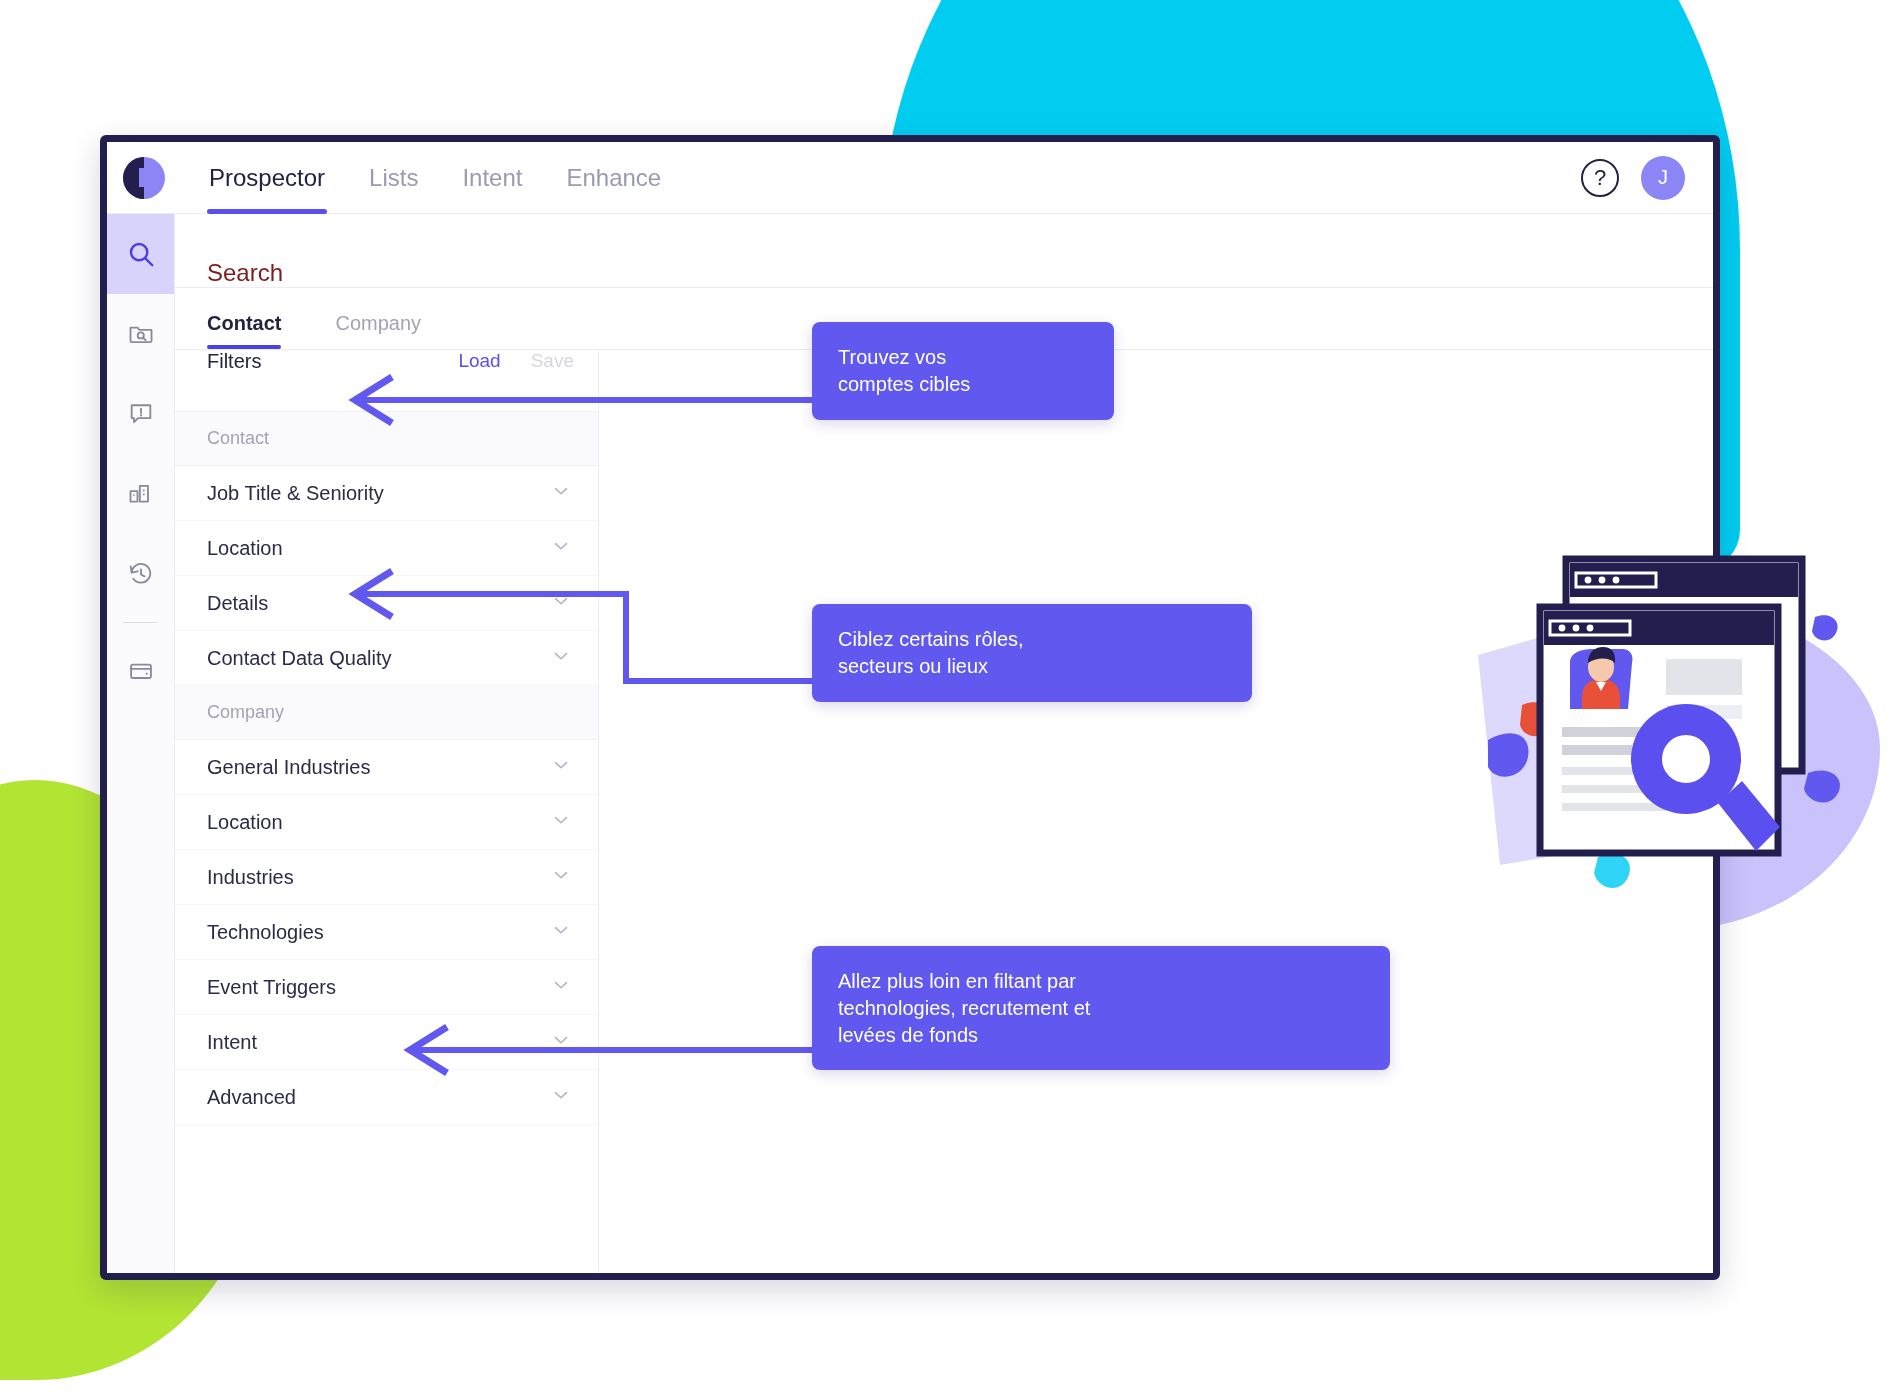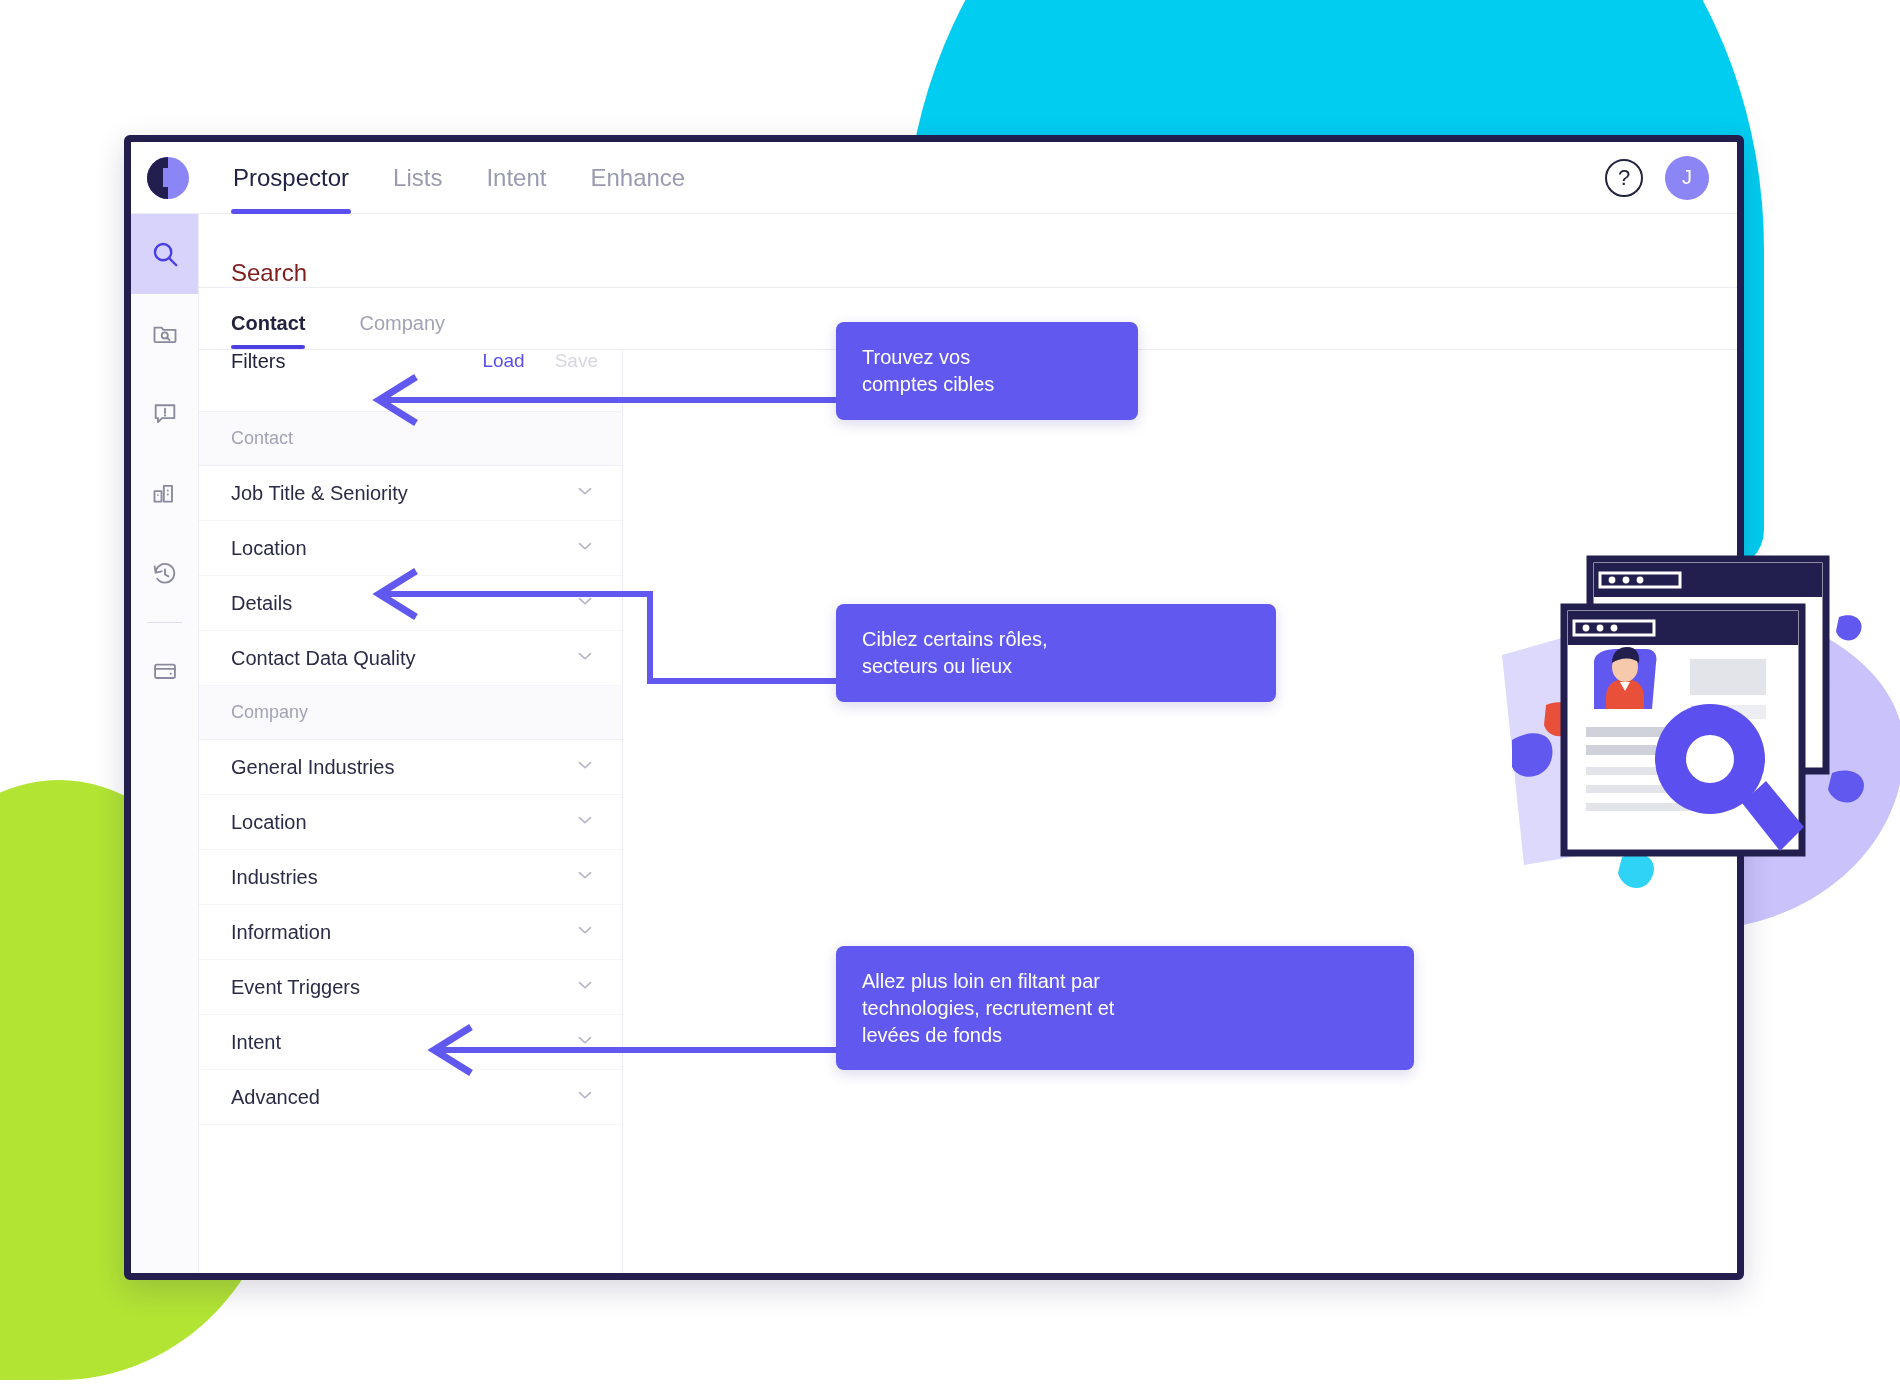--- a/index.html
+++ b/index.html
@@ -2,21 +2,21 @@
 <html><head>
 <meta charset="utf-8">
 <style>
   * { box-sizing: border-box; margin: 0; padding: 0; }
   html, body {
     width: 1900px; height: 1400px;
     overflow: hidden;
     background: #ffffff;
     font-family: "Liberation Sans", "DejaVu Sans", sans-serif;
   }
-  #stage { position: relative; width: 1872px; height: 1400px; margin-left: 24px; }
+  #stage { position: relative; width: 1872px; height: 1400px; }
 
   
   .blob-cyan {
     position: absolute;
     left: 880px; top: -230px;
     width: 860px; height: 800px;
     background: #00cdf0;
     border-radius: 420px 420px 40px 40px / 480px 480px 40px 40px;
     z-index: 1;
   }
@@ -368,21 +368,21 @@
                       <polyline points="6,9.5 12,15 18,9.5"></polyline>
                     </svg></span>
               </div>
               <div class="filter-row">
                 <span>Industries</span>
                 <span class="chev"><svg width="22" height="22" viewBox="0 0 24 24" fill="none" stroke="currentColor" stroke-width="1.8" stroke-linecap="round" stroke-linejoin="round">
                       <polyline points="6,9.5 12,15 18,9.5"></polyline>
                     </svg></span>
               </div>
               <div class="filter-row">
-                <span>Information</span>
+                <span>Technologies</span>
                 <span class="chev"><svg width="22" height="22" viewBox="0 0 24 24" fill="none" stroke="currentColor" stroke-width="1.8" stroke-linecap="round" stroke-linejoin="round">
                       <polyline points="6,9.5 12,15 18,9.5"></polyline>
                     </svg></span>
               </div>
               <div class="filter-row">
                 <span>Event Triggers</span>
                 <span class="chev"><svg width="22" height="22" viewBox="0 0 24 24" fill="none" stroke="currentColor" stroke-width="1.8" stroke-linecap="round" stroke-linejoin="round">
                       <polyline points="6,9.5 12,15 18,9.5"></polyline>
                     </svg></span>
               </div>

